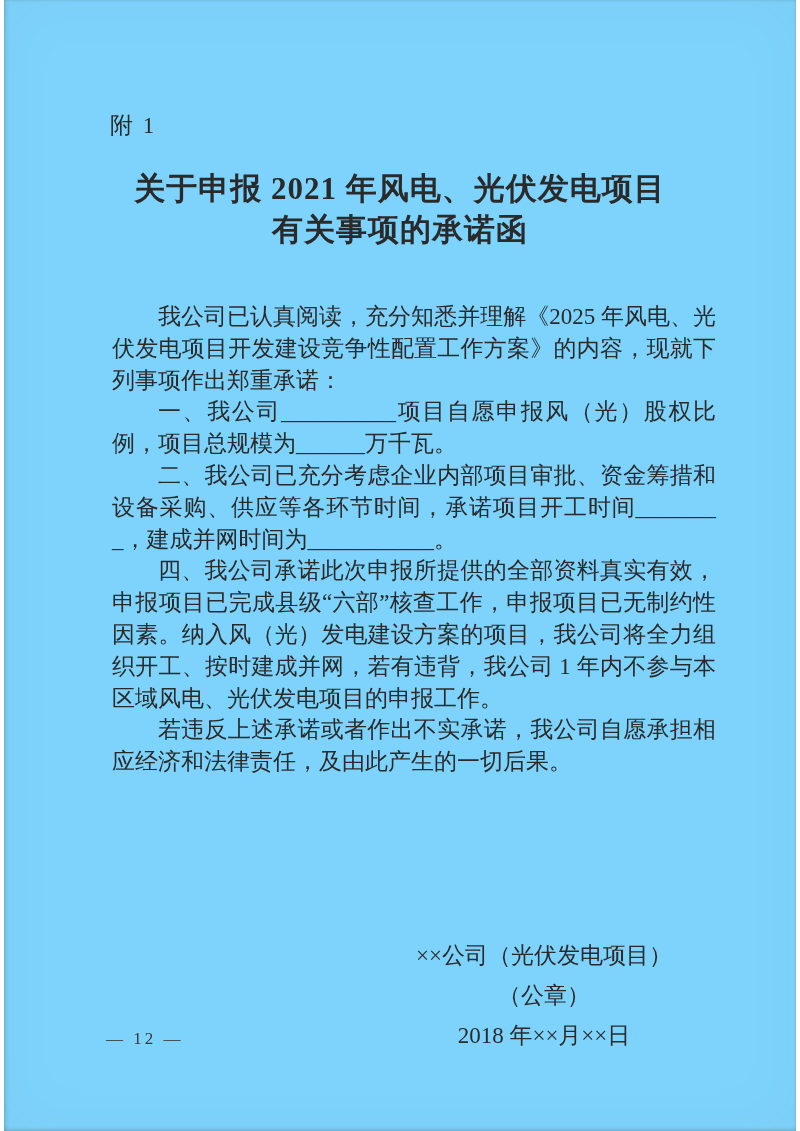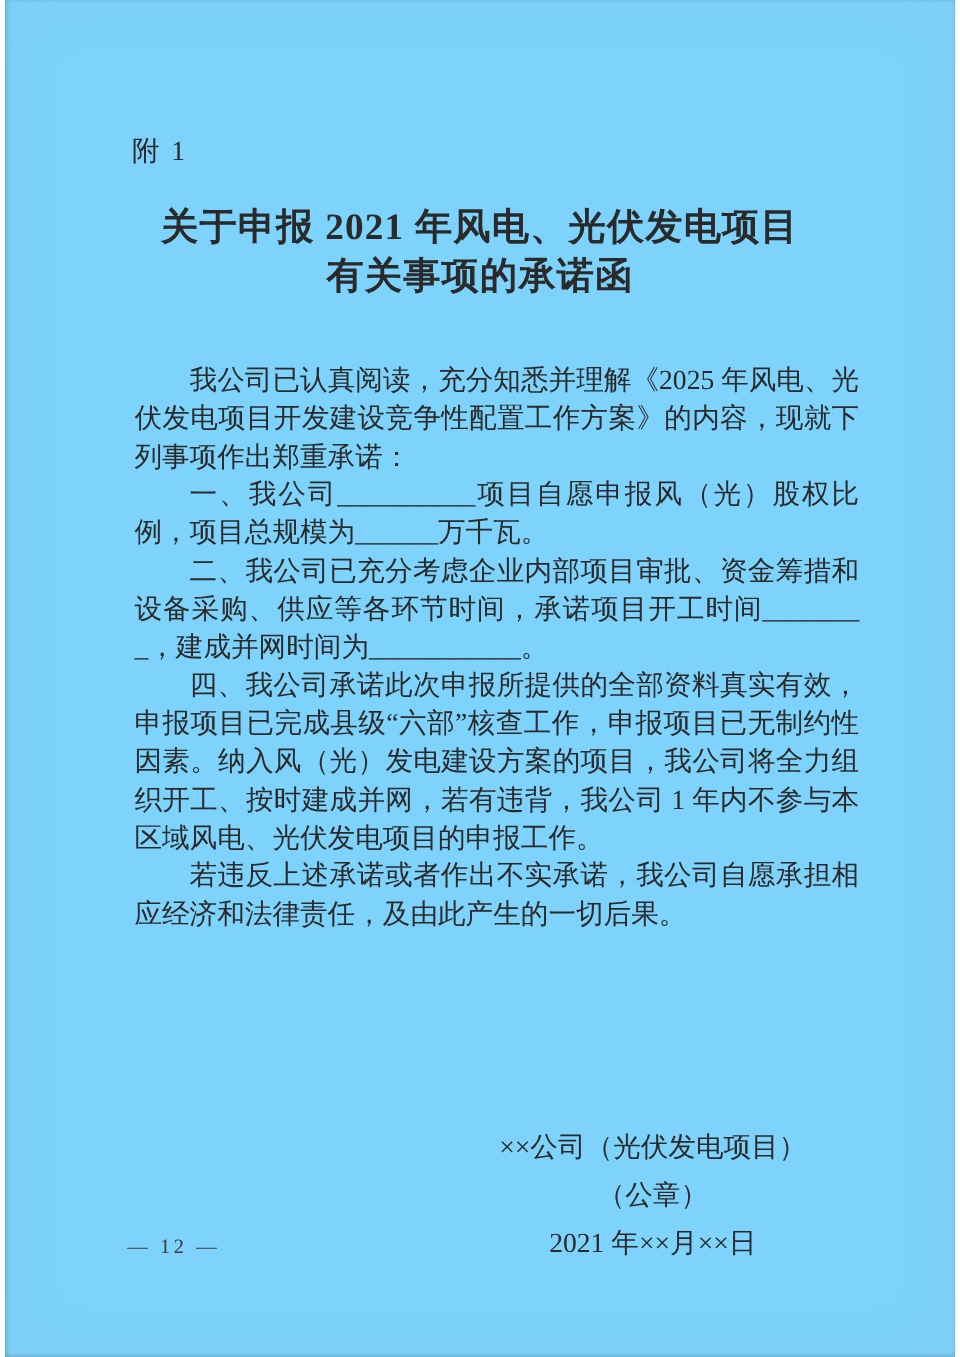--- a/index.html
+++ b/index.html
@@ -110,18 +110,18 @@
     <p>我公司已认真阅读，充分知悉并理解《2025 年风电、光伏发电项目开发建设竞争性配置工作方案》的内容，现就下列事项作出郑重承诺：</p>
     <p>一、我公司__________项目自愿申报风（光）股权比例，项目总规模为______万千瓦。</p>
     <p>二、我公司已充分考虑企业内部项目审批、资金筹措和设备采购、供应等各环节时间，承诺项目开工时间________，建成并网时间为___________。</p>
     <p>四、我公司承诺此次申报所提供的全部资料真实有效，申报项目已完成县级“六部”核查工作，申报项目已无制约性因素。纳入风（光）发电建设方案的项目，我公司将全力组织开工、按时建成并网，若有违背，我公司 1 年内不参与本区域风电、光伏发电项目的申报工作。</p>
     <p>若违反上述承诺或者作出不实承诺，我公司自愿承担相应经济和法律责任，及由此产生的一切后果。</p>
   </div>
 
   <div class="signature">
     <div>××公司（光伏发电项目）</div>
     <div>（公章）</div>
-    <div>2021 年××月××日</div>
+    <div>2018 年××月××日</div>
   </div>
 
   <div class="pagenum">— 12 —</div>
 
 </div>
 
 </body></html>

